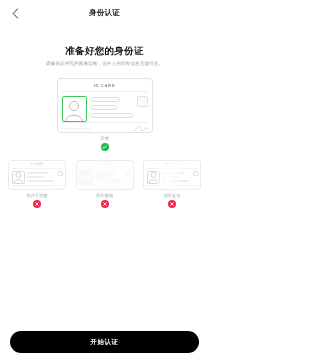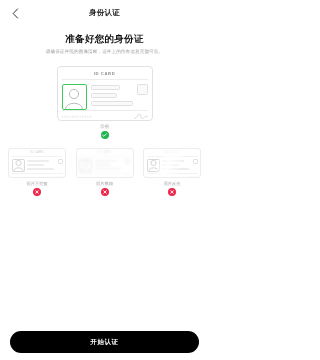--- a/index.html
+++ b/index.html
@@ -35,21 +35,21 @@
   .back-btn svg { display:block; }
   .header-title {
     font-size:7.5px;
     font-weight:bold;
     color:#1a1a1a;
     letter-spacing:0.2px;
   }
 
   
   .hero {
-    margin-top:11px;
+    margin-top:23px;
     text-align:center;
     padding:0 10px;
   }
   .hero-title {
     font-size:9.5px;
     font-weight:bold;
     color:#111;
     letter-spacing:0.3px;
     line-height:1.25;
   }

